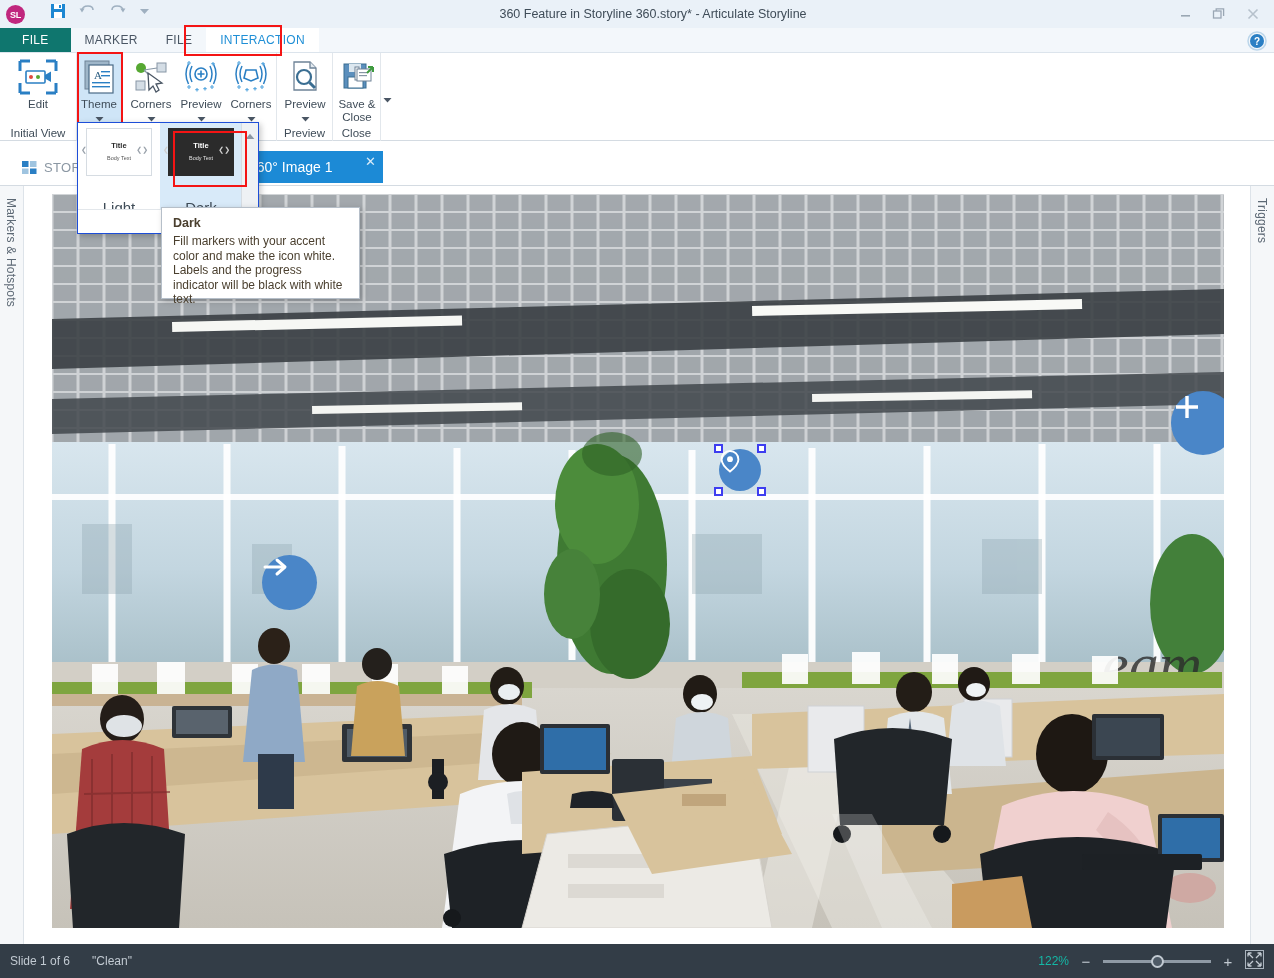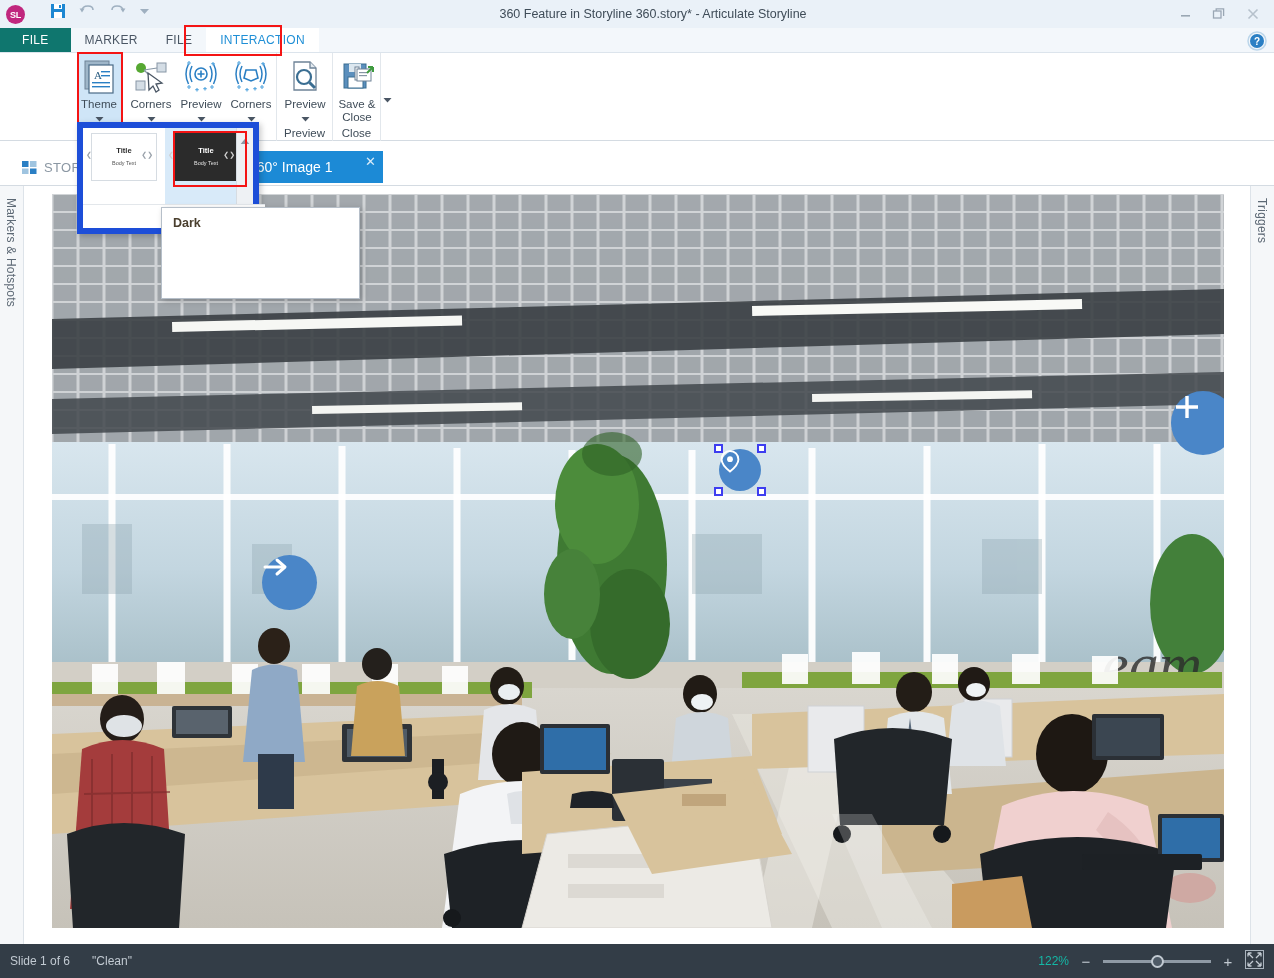--- a/index.html
+++ b/index.html
@@ -75,21 +75,21 @@
     background: #cfe5f7;
   }
   .theme-highlight {
     position: absolute; left: 77px; top: 52px; width: 46px; height: 76px;
     border: 2px solid #f41414; z-index: 41; pointer-events: none;
   }
 
   
   .gallery {
     position: absolute; left: 77px; top: 122px; width: 182px; height: 112px;
-    background: #ffffff; border: 6px solid #1d4ed8;
+    background: #ffffff; border: 1px solid #1d4ed8;
     box-shadow: 2px 2px 6px rgba(0,0,0,0.22);
     z-index: 60;
   }
   .gal-items { position: absolute; left: 0; top: 0; width: 164px; height: 88px; display: flex; }
   .gal-item { width: 82px; height: 88px; padding-top: 5px; }
   .gal-item.selected { background: #d8eaf9; }
   .thumb {
     width: 66px; height: 48px; margin: 0 auto;
     border: 1px solid #d6dce2; background: #ffffff;
     position: relative; display: flex; flex-direction: column;
@@ -283,20 +283,38 @@
   <div style="position:absolute; right:6px; top:30px; width:22px; height:22px;">
     <svg width="22" height="22" viewBox="0 0 22 22">
         <circle cx="11" cy="11" r="9" fill="none" stroke="#bcd6ea" stroke-width="1.5"></circle>
         <circle cx="11" cy="11" r="7" fill="#2a7fc4"></circle>
         <text x="11" y="15.3" font-size="10" font-family="Liberation Sans, sans-serif" fill="#fff" text-anchor="middle" font-weight="bold">?</text>
       </svg>
   </div>
 
   <div class="ribbon">
 
+    <div class="rgroup" style="left:0; width:77px;">
+      <div class="rbtn" style="left:7px;">
+        <span class="ico">
+          <svg width="42" height="38" viewBox="0 0 42 38">
+            <path d="M3 3 L13 3 M3 3 L3 13" stroke="#2a7fc4" stroke-width="3" fill="none"></path>
+            <path d="M39 3 L29 3 M39 3 L39 13" stroke="#2a7fc4" stroke-width="3" fill="none"></path>
+            <path d="M3 35 L13 35 M3 35 L3 25" stroke="#2a7fc4" stroke-width="3" fill="none"></path>
+            <path d="M39 35 L29 35 M39 35 L39 25" stroke="#2a7fc4" stroke-width="3" fill="none"></path>
+            <rect x="9" y="13" width="19" height="12" rx="1" fill="#fff" stroke="#2a7fc4" stroke-width="1.6"></rect>
+            <path d="M28 17 L34 13.5 L34 24 L28 20.5 Z" fill="#2a7fc4"></path>
+            <circle cx="14" cy="19" r="2" fill="#e04a3f"></circle>
+            <circle cx="21" cy="19" r="2" fill="#56a832"></circle>
+          </svg>
+        </span>
+        <span class="lbl">Edit</span>
+      </div>
+      <div class="grp-label">Initial View</div>
+    </div>
 
     <div class="rgroup" style="left:77px; width:200px;">
       <div class="theme-btn-bg" style="left:2px; top:1px; width:42px; height:72px;"></div>
 
       <div class="rbtn" style="left:-9px; width:62px;">
         <span class="ico">
           <svg width="36" height="36" viewBox="0 0 36 36">
             <rect x="4" y="2" width="24" height="28" fill="#9fb6c9" stroke="#6e8296" stroke-width="1"></rect>
             <rect x="8" y="6" width="24" height="28" fill="#ffffff" stroke="#4a6a86" stroke-width="1.2"></rect>
             <text x="13" y="20" font-size="11" font-family="Liberation Serif, serif" fill="#2a5d82">A</text>
@@ -514,20 +532,21 @@
             <path d="M5 0.8 L9.3 6 L0.7 6 Z" fill="#8b97a3"></path>
           </svg>
       </span>
     </div>
     <div class="gal-footer"></div>
   </div>
   <div class="dark-thumb-highlight"></div>
 
   <div class="tooltip">
     <div class="tt-title">Dark</div>
+    <div class="tt-body">Fill markers with your accent color and make the icon white. Labels and the progress indicator will be black with white text.</div>
   </div>
 
   <div class="rail left">
     <span class="vtext">Markers &amp; Hotspots</span>
   </div>
   <div class="rail right">
     <span class="vtext">Triggers</span>
   </div>
 
   <div class="workspace">

